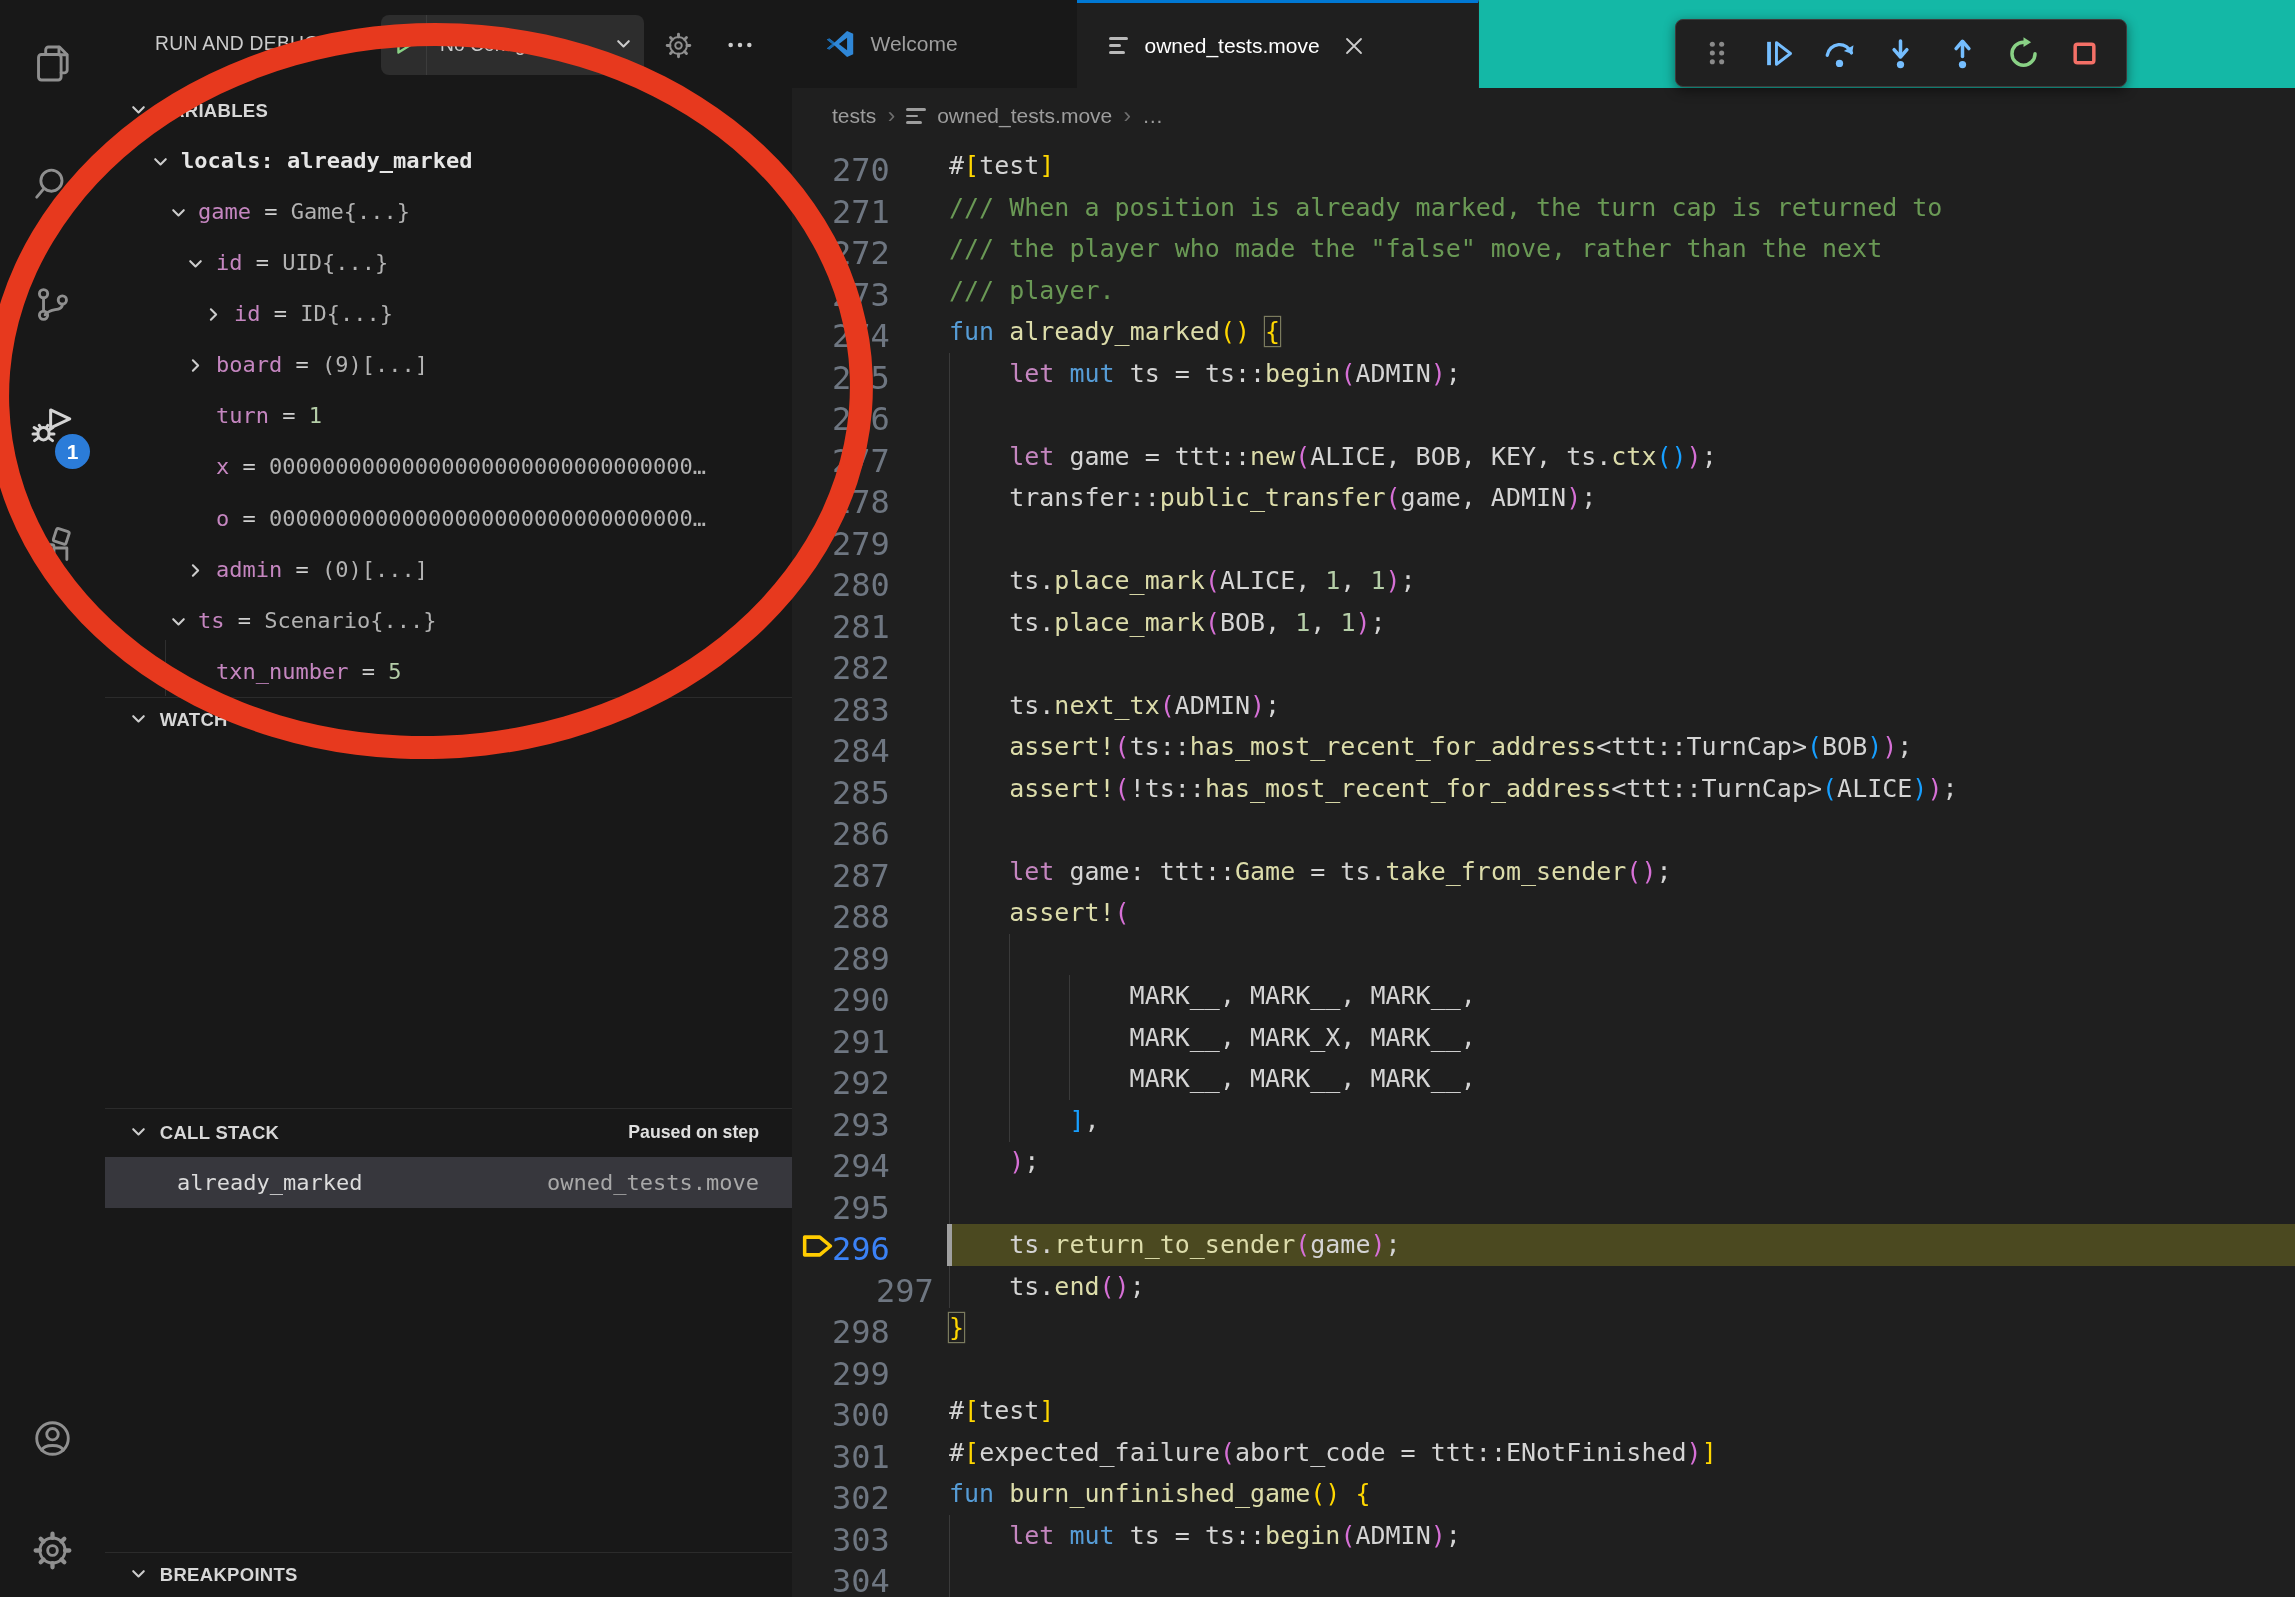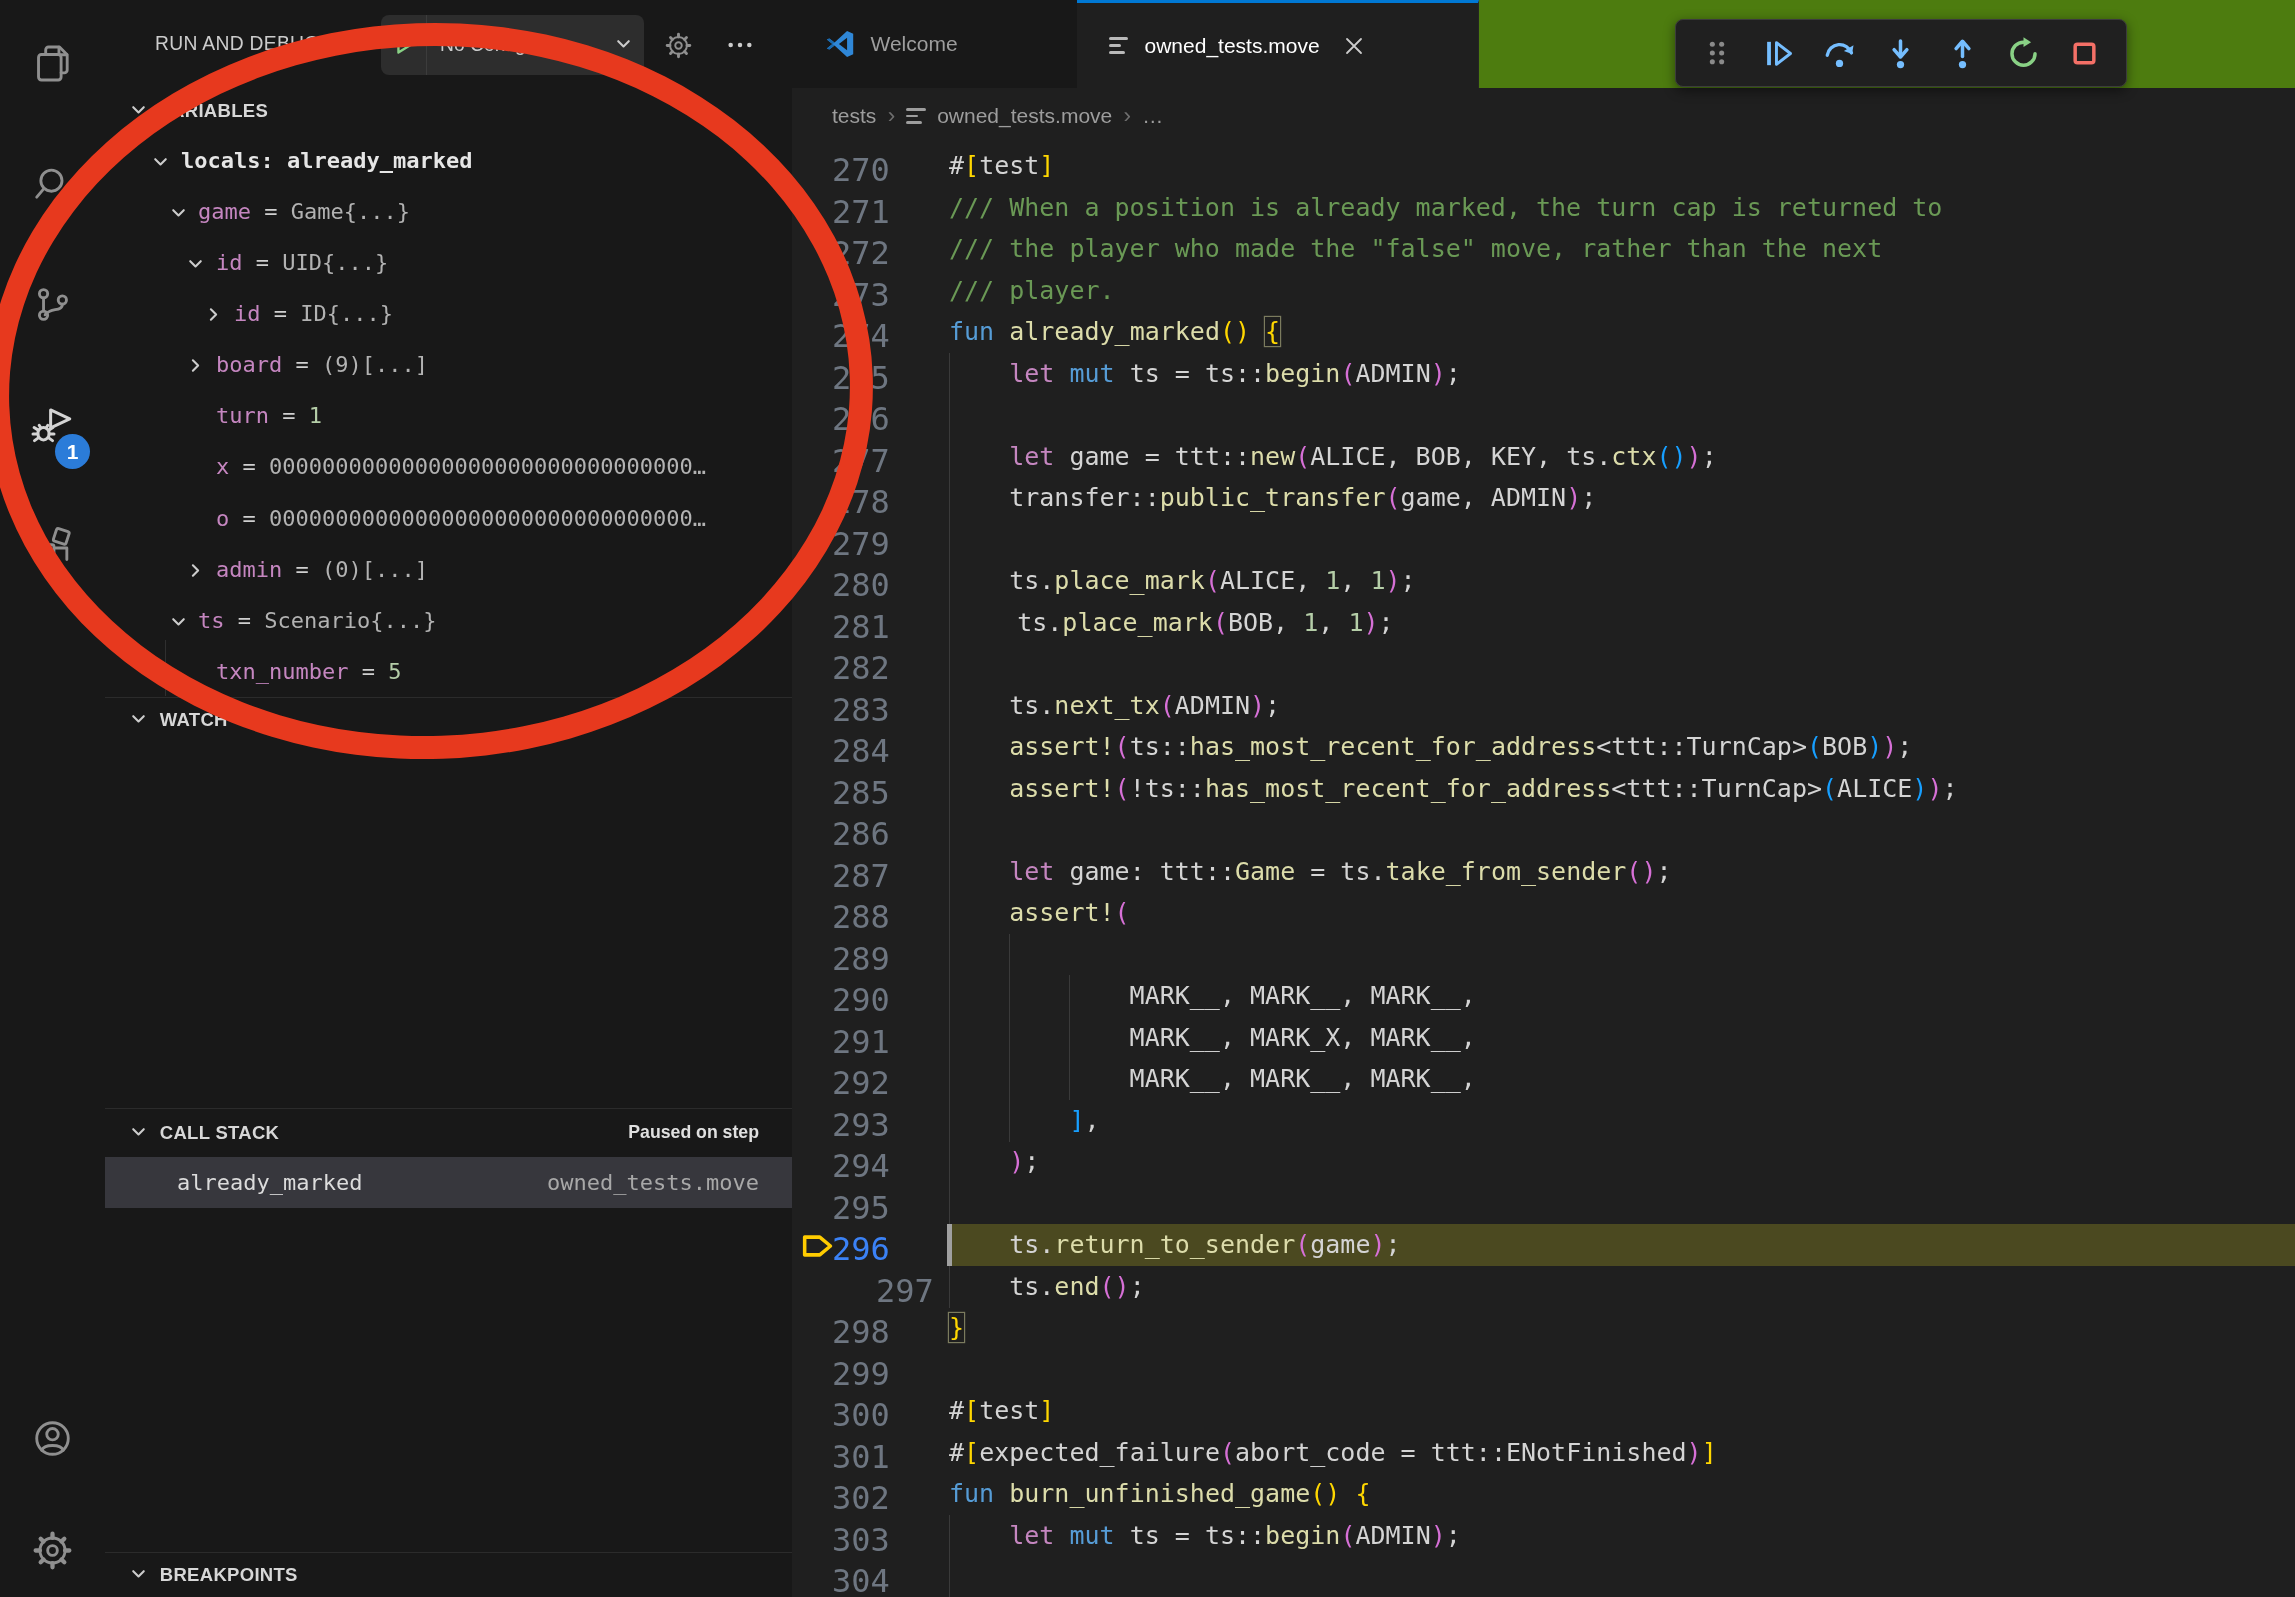--- a/index.html
+++ b/index.html
@@ -46,21 +46,21 @@
   #callstack-status{margin-left:auto;margin-right:34px;font-size:17.7px;font-weight:bold;color:#e0e0e0;}
   #stack-rows{position:absolute;left:0;top:1157px;width:100%;}
   .stack-row{position:absolute;left:0;width:100%;height:51px;display:flex;align-items:center;background:#37373d;
              font-family:"DejaVu Sans Mono",monospace;font-size:22px;}
   .stack-frame{margin-left:72px;color:#dcdcdc;}
   .stack-file{margin-left:auto;margin-right:34px;color:#a8a8a8;}
   #breakpoints-divider{top:1552px;} #breakpoints-header{top:1553px;height:44px;}
 
   
   #editor{left:792px;top:0;width:1503px;height:1597px;background:#1f1f1f;}
-  #tab-bar{position:absolute;left:0;top:0;width:100%;height:88px;background:#4d7c0f;border-bottom:0.8px solid #252525;}
+  #tab-bar{position:absolute;left:0;top:0;width:100%;height:88px;background:#14b8a6;border-bottom:0.8px solid #252525;}
   .tab{position:absolute;top:0;height:88px;display:flex;align-items:center;background:#181818;border-right:0.8px solid #242424;}
   .tab .tab-label{font-size:21px;color:#9d9d9d;margin-left:14.5px;white-space:nowrap;}
   .tab.active{background:#1f1f1f;border-top:3.2px solid #0078d4;height:85px;}
   .tab.active .tab-label{color:#ffffff;}
   .tab .tab-icon{margin-left:32px;display:flex;}
   .tab .tab-close{margin-left:22.5px;margin-right:21px;display:flex;}
   .move-icon{display:flex;flex-direction:column;justify-content:center;gap:4px;width:21px;}
   .move-icon i{display:block;height:2.8px;background:#b9b9b9;border-radius:1.6px;}
   .move-icon i:nth-child(1){width:19.3px;} .move-icon i:nth-child(2){width:12px;} .move-icon i:nth-child(3){width:16px;}
 
@@ -401,21 +401,21 @@
         <span class="code-text" style="line-height: 42px;"></span>
       </div>
       <div class="code-row" style="top: 415px; height: 42px;">
         <div class="guide" style="height: 42px; left: 157px;"></div>
         <span class="lnum" style="line-height: 42px;">280</span>
         <span class="code-text" style="line-height: 42px;"><span class="tk-w">    ts.</span><span class="tk-fn">place_mark</span><span class="tk-b2">(</span><span class="tk-w">ALICE, </span><span class="tk-num">1</span><span class="tk-w">, </span><span class="tk-num">1</span><span class="tk-b2">)</span><span class="tk-w">;</span></span>
       </div>
       <div class="code-row" style="top: 457px; height: 42px;">
         <div class="guide" style="height: 42px; left: 157px;"></div>
         <span class="lnum" style="line-height: 42px;">281</span>
-        <span class="code-text" style="line-height: 42px; margin-left: 8px;"><span class="tk-w">    ts.</span><span class="tk-fn">place_mark</span><span class="tk-b2">(</span><span class="tk-w">BOB, </span><span class="tk-num">1</span><span class="tk-w">, </span><span class="tk-num">1</span><span class="tk-b2">)</span><span class="tk-w">;</span></span>
+        <span class="code-text" style="line-height: 42px;"><span class="tk-w">    ts.</span><span class="tk-fn">place_mark</span><span class="tk-b2">(</span><span class="tk-w">BOB, </span><span class="tk-num">1</span><span class="tk-w">, </span><span class="tk-num">1</span><span class="tk-b2">)</span><span class="tk-w">;</span></span>
       </div>
       <div class="code-row" style="top: 498px; height: 42px;">
         <div class="guide" style="height: 42px; left: 157px;"></div>
         <span class="lnum" style="line-height: 42px;">282</span>
         <span class="code-text" style="line-height: 42px;"></span>
       </div>
       <div class="code-row" style="top: 540px; height: 42px;">
         <div class="guide" style="height: 42px; left: 157px;"></div>
         <span class="lnum" style="line-height: 42px;">283</span>
         <span class="code-text" style="line-height: 42px;"><span class="tk-w">    ts.</span><span class="tk-fn">next_tx</span><span class="tk-b2">(</span><span class="tk-w">ADMIN</span><span class="tk-b2">)</span><span class="tk-w">;</span></span>

